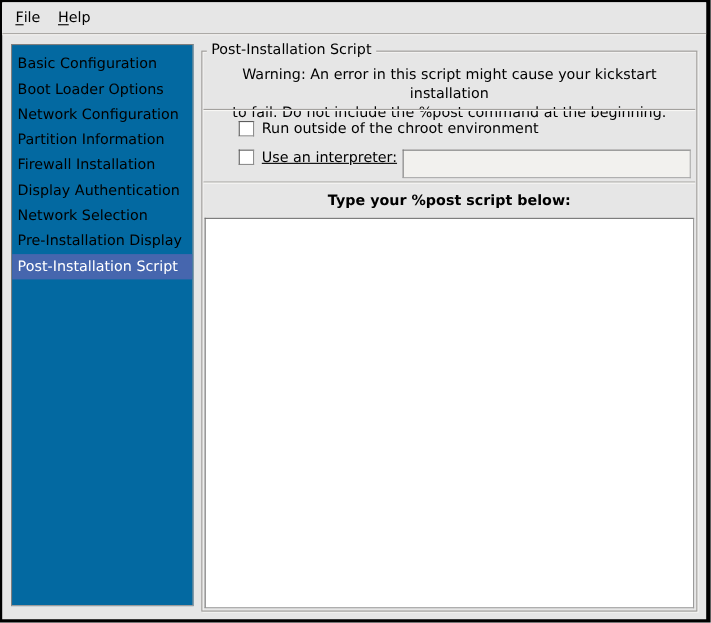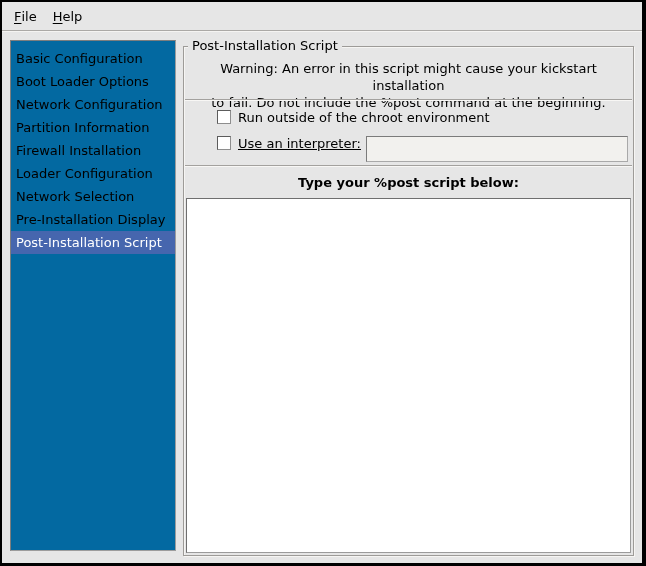--- a/index.html
+++ b/index.html
@@ -145,21 +145,21 @@
         <span>elp</span>
       </div>
   </div>
 
   <div class="sidebar">
     <div class="side-item">Basic Configuration</div>
     <div class="side-item">Boot Loader Options</div>
     <div class="side-item">Network Configuration</div>
     <div class="side-item">Partition Information</div>
     <div class="side-item">Firewall Installation</div>
-    <div class="side-item">Loader Configuration</div>
+    <div class="side-item">Display Authentication</div>
     <div class="side-item">Network Selection</div>
     <div class="side-item">Pre-Installation Display</div>
     <div class="side-item selected">Post-Installation Script</div>
   </div>
 
   <div class="frame">
     <div class="frame-title">Post-Installation Script</div>
 
     <div class="warning">
       <div>Warning: An error in this script might cause your kickstart installation</div>

